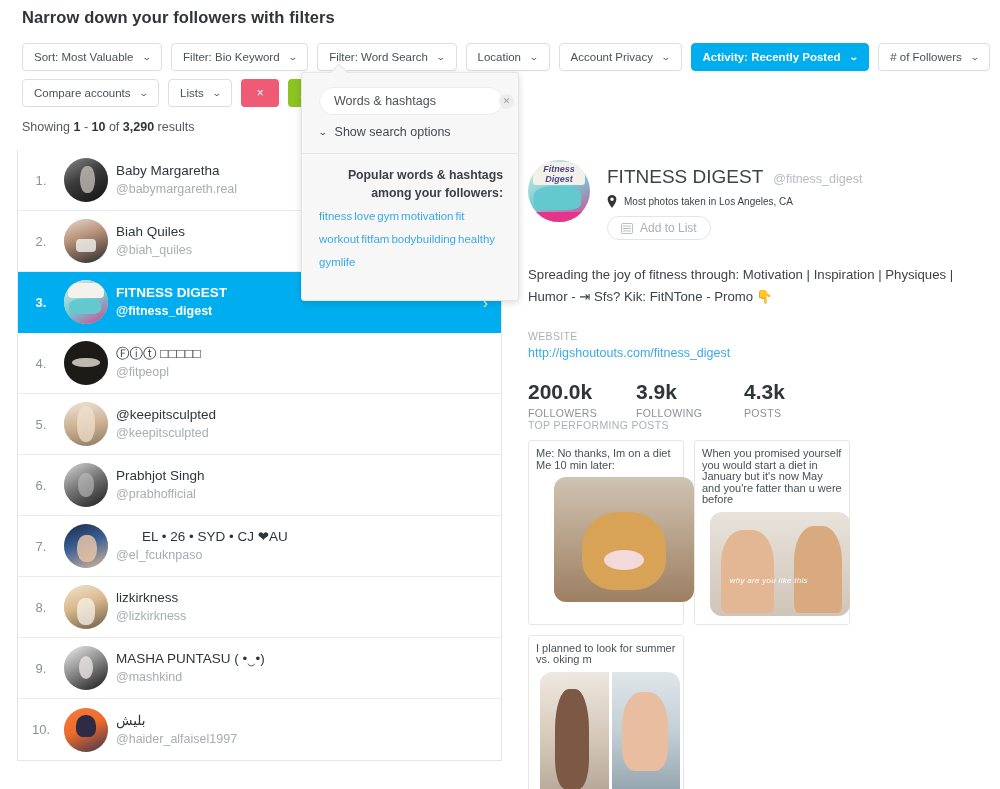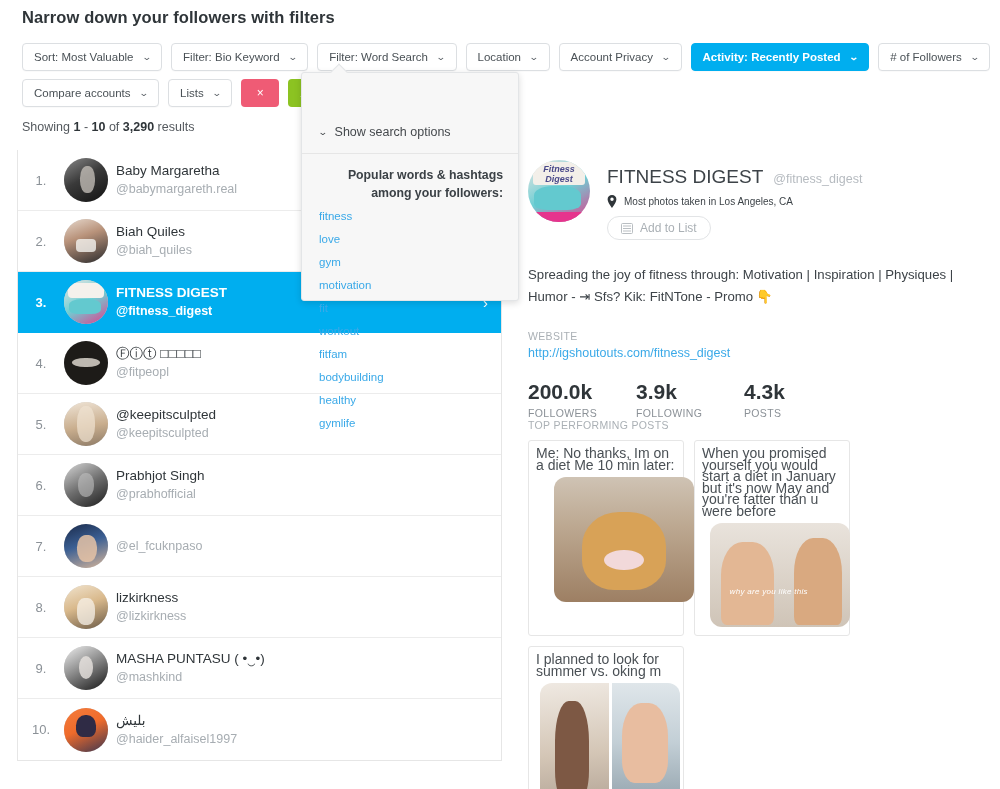--- a/index.html
+++ b/index.html
@@ -89,21 +89,21 @@
   .ws-opts .cv { font-size: 9px; transform: scaleX(1.35); display:inline-block; }
   .ws-divider { position: absolute; left: 0; top: 80px; width: 100%; height: 1px; background: #e6e6e6; }
   .ws-heading {
     position: absolute; left: 17px; top: 93px; width: 184px;
     font-size: 12.3px; font-weight: bold; color: #3b4146;
     text-align: right; line-height: 18px;
   }
   .ws-tags {
     position: absolute; left: 17px; top: 134px; width: 186px;
     display: flex; flex-wrap: wrap; gap: 4px 2px;
-    font-size: 11.5px; line-height: 19px; flex-direction: column;
+    font-size: 11.5px; line-height: 19px;
   }
   .ws-tags a { color: #3aa9e8; text-decoration: none; }
 
   
   .list {
     position: absolute; left: 17px; top: 150px; width: 485px;
     background: #fff; border: 1px solid #e6e6e6; border-top: none;
   }
   .row {
     position: relative; height: 61px; display: flex; align-items: center;
@@ -212,21 +212,21 @@
   .stat .num { font-size: 21px; font-weight: bold; color: #2f3539; }
   .stat .cap { margin-top: 3px; font-size: 10.5px; color: #8b9197; letter-spacing: .35px; }
 
   .posts-label { font-size: 10.5px; color: #aab0b5; letter-spacing: .35px; }
   .posts { margin-top: 9px; display: flex; flex-wrap: wrap; gap: 10px; width: 330px; }
   .post {
     width: 156px; border: 1px solid #e6e6e6; border-radius: 3px;
     background: #fff; padding: 7px 7px 8px 7px;
   }
   .post .cap {
-    font-size: 14px; color: #4a5055; line-height: 11.5px;
+    font-size: 11px; color: #4a5055; line-height: 11.5px;
     margin-bottom: 6px; word-break: break-word;
   }
   .post .img { width: 100%; position: relative; overflow: hidden; border-radius: 12px; }
   .img-dog { height: 125px; margin-left: 18px; width: 110px;
     background: linear-gradient(180deg,#cfc3b4 0%,#bda992 38%,#9d7f63 100%); }
   .img-dog::before{content:"";position:absolute;left:20%;top:28%;width:60%;height:62%;
     background:#d8a257;border-radius:44% 44% 38% 38%;}
   .img-dog::after{content:"";position:absolute;left:36%;top:58%;width:28%;height:16%;
     background:#f2d9da;border-radius:50%;}
   .img-guys { height: 104px; margin-left: 8px; width: 130px;
@@ -382,20 +382,21 @@
         <div class="handle">@prabhofficial</div>
       </div>
 
     </div>
     <div class="row r7">
       <div class="rank">7.</div>
       <div class="avatar">
           <div class="av av7"></div>
         </div>
       <div class="names">
+        <div class="fullname">EL • 26 • SYD • CJ ❤AU</div>
         <div class="handle">@el_fcuknpaso</div>
       </div>
 
     </div>
     <div class="row">
       <div class="rank">8.</div>
       <div class="avatar">
           <div class="av av8"></div>
         </div>
       <div class="names">
@@ -423,20 +424,24 @@
       <div class="names">
         <div class="fullname">بليش</div>
         <div class="handle">@haider_alfaisel1997</div>
       </div>
 
     </div>
   </div>
 
   <div class="ws-panel">
     <div class="ws-caret"></div>
+    <div class="ws-input-wrap">
+      <input class="ws-input" type="text" placeholder="Words &amp; hashtags" style="">
+      <div class="ws-clear">✕</div>
+    </div>
     <div class="ws-opts">
       <span class="cv">⌄</span>
       <span>Show search options</span>
     </div>
     <div class="ws-divider"></div>
     <div class="ws-heading">Popular words &amp; hashtags among your followers:</div>
     <div class="ws-tags">
       <a href="#">fitness</a>
       <a href="#">love</a>
       <a href="#">gym</a>

